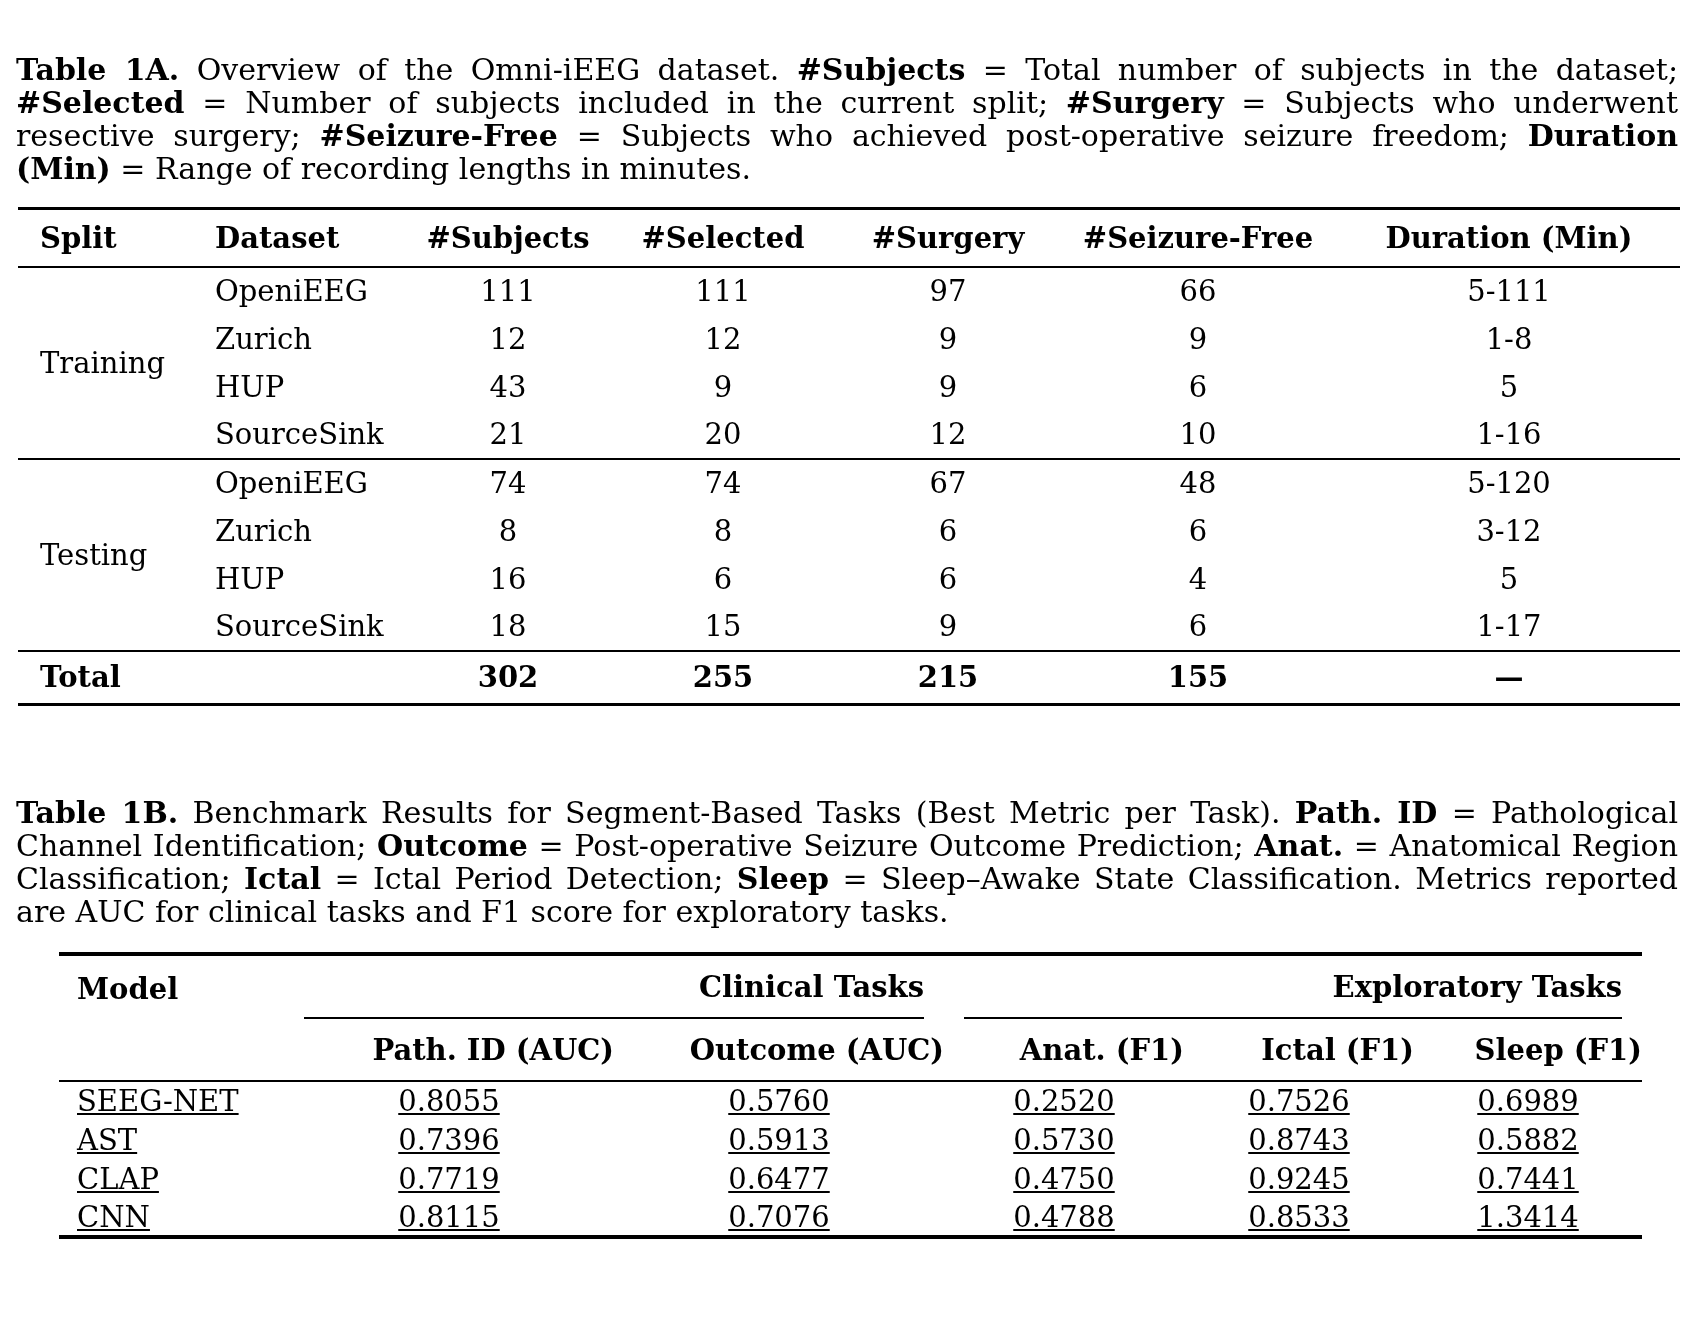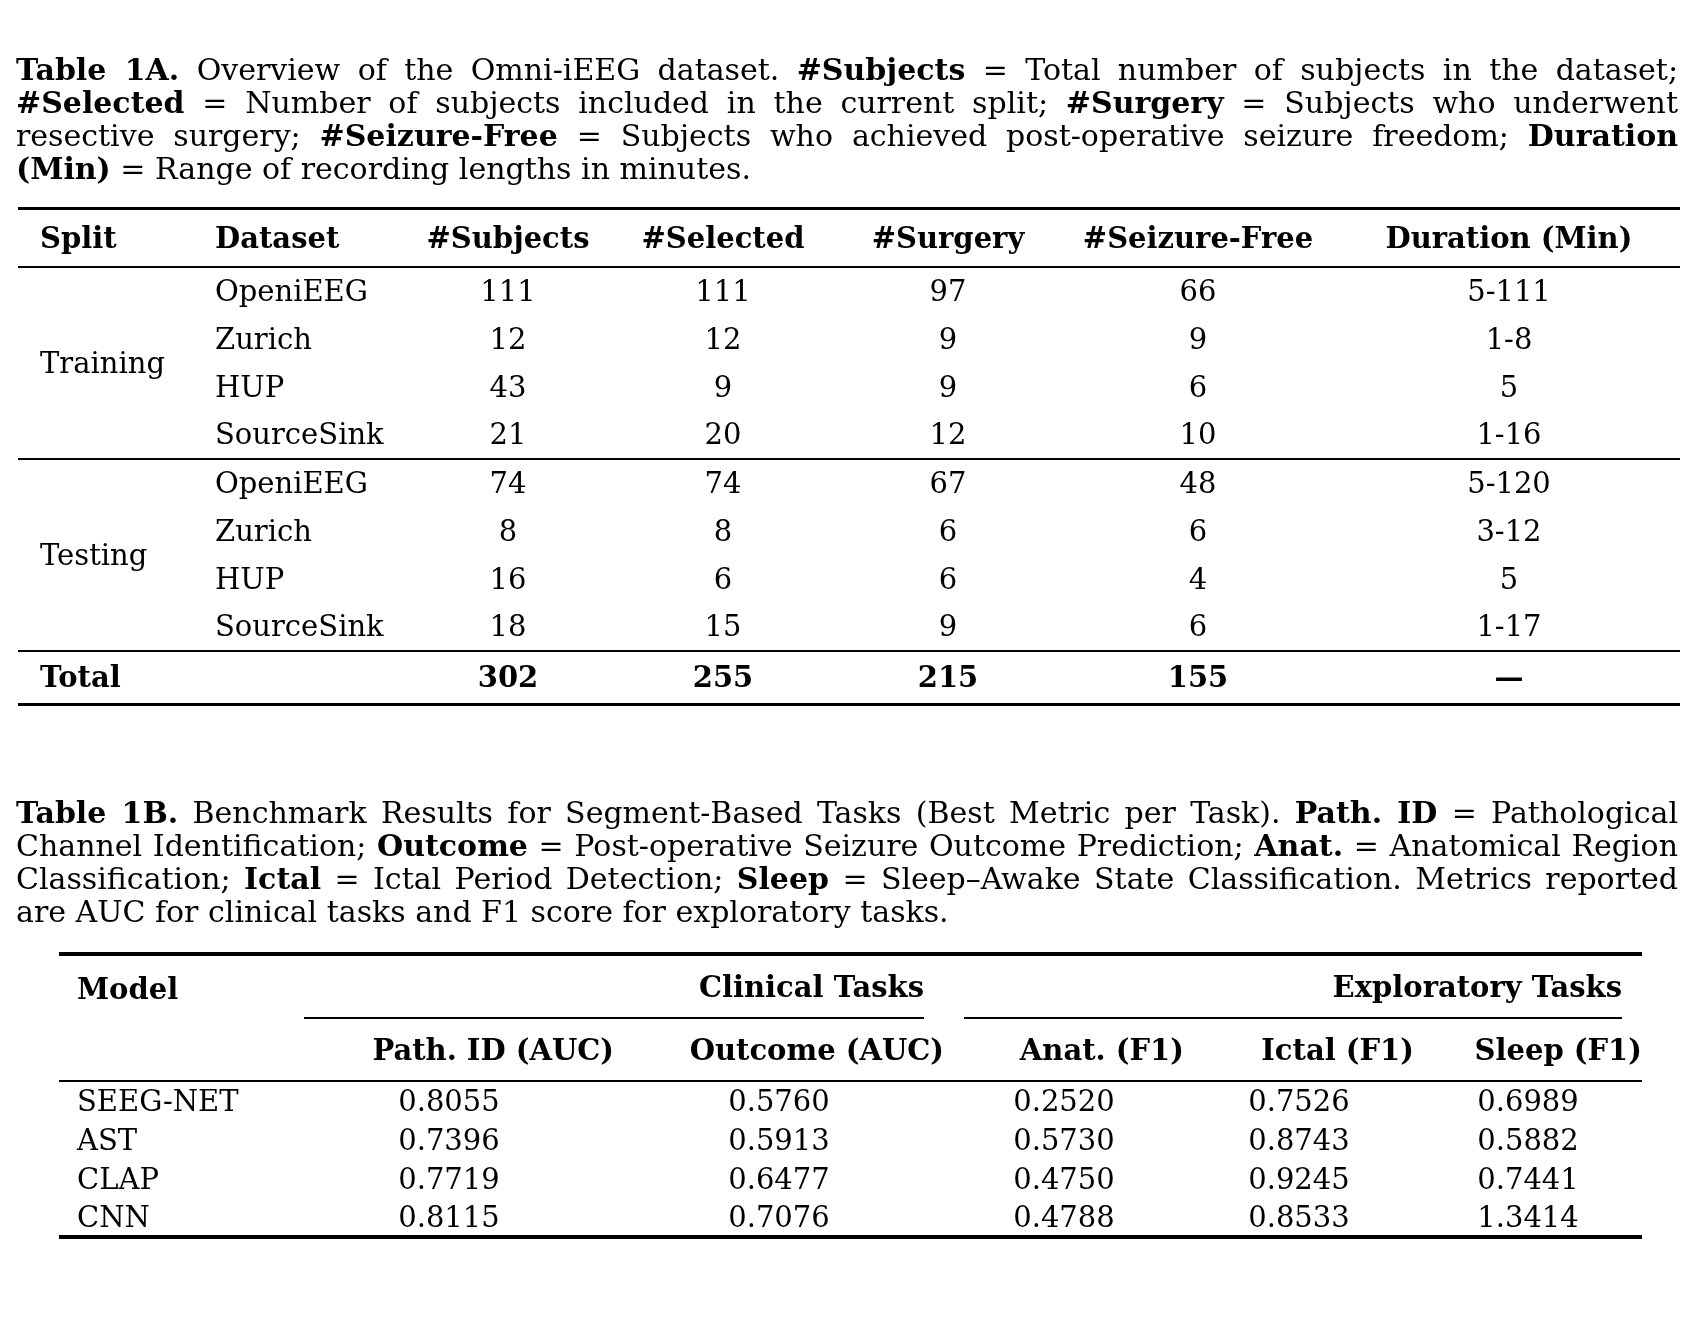--- a/index.html
+++ b/index.html
@@ -61,21 +61,21 @@
   #table-1b .al { text-align: left; padding-left: 18px; }
   #table-1b thead { border-bottom: 2px solid #000; }
   #table-1b .model-h { vertical-align: top; padding-top: 16px; }
   #table-1b .group-h { vertical-align: top; }
   #table-1b .gh {
     padding: 14px 0 13px 0;
     margin: 0 20px;
     border-bottom: 2px solid #000;
   }
   #table-1b thead tr.sub th { height: 62px; font-weight: bold; vertical-align: middle; }
-  #table-1b tbody td { height: 39px; }
+  #table-1b tbody td { height: 39px; text-decoration: underline; }
 </style>
 </head>
 <body>
 
 <p class="caption" id="caption-1a"><b>Table 1A.</b><span> Overview of the Omni-iEEG dataset. </span><b>#Subjects</b><span> = Total number of subjects in the dataset; </span><b>#Selected</b><span> = Number of subjects included in the current split; </span><b>#Surgery</b><span> = Subjects who underwent resective surgery; </span><b>#Seizure-Free</b><span> = Subjects who achieved post-operative seizure freedom; </span><b>Duration (Min)</b><span> = Range of recording lengths in minutes.</span></p>
 
 <table id="table-1a">
   <colgroup>
     <col style="width:175px">
       <col style="width:215px">

